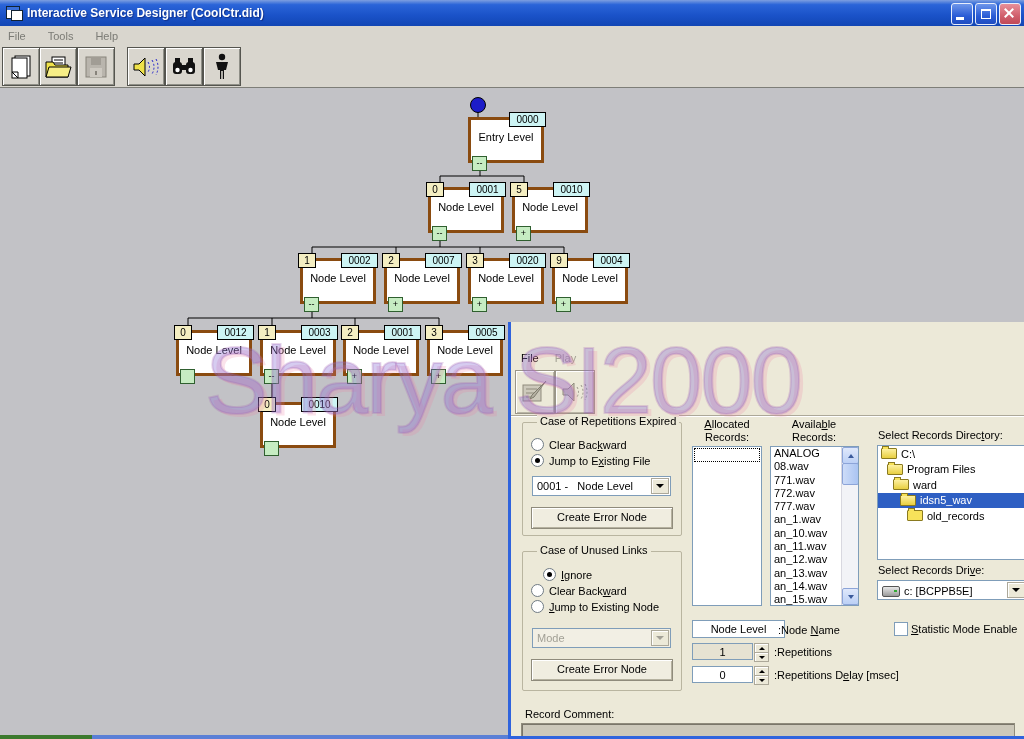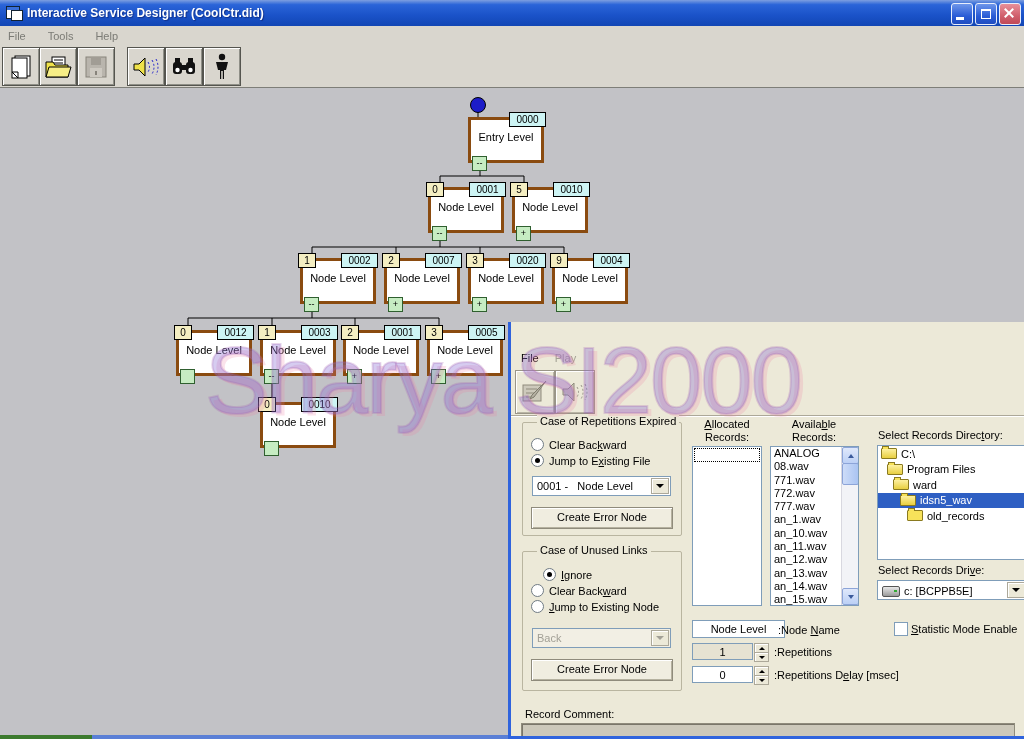--- a/index.html
+++ b/index.html
@@ -331,21 +331,21 @@
     </span>
     <span class="radio" style="left:8px;top:32px">
       <span class="rdot"></span>
       <span><span>Clear Back</span><u>w</u><span>ard</span></span>
     </span>
     <span class="radio" style="left:8px;top:48px">
       <span class="rdot"></span>
       <span><span></span><u>J</u><span>ump to Existing Node</span></span>
     </span>
     <span class="combo dis" style="left:9px;top:76px;width:139px">
-      <span class="cv">Back</span>
+      <span class="cv">Mode</span>
       <span class="cbtn">
           <span class="tri-d"></span>
         </span>
     </span>
     <span class="btn" style="left:8px;top:107px;width:140px;height:20px">Create Error Node</span>
   </div>
 
   <span class="lbl2" style="left:178px;top:96px;width:82px">
     <span style="display:block"><span></span><u>A</u><span>llocated</span></span>
     <span style="display:block">Records:</span>

